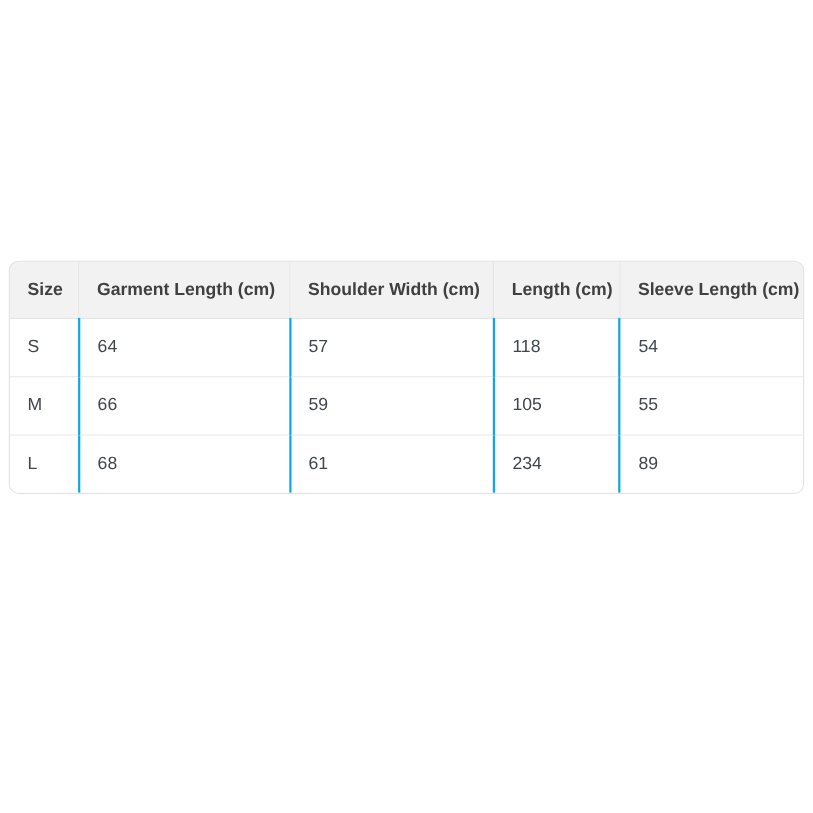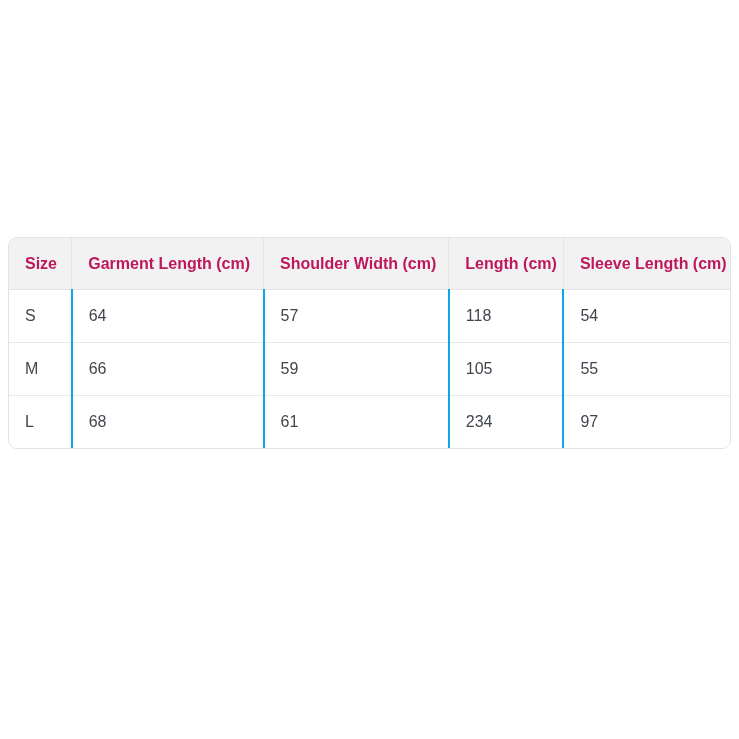--- a/index.html
+++ b/index.html
@@ -41,21 +41,21 @@
   table.size-chart th, table.size-chart td {
     text-align: left;
     vertical-align: middle;
     padding: 0 8px 0 16px;
     white-space: nowrap;
     overflow: hidden;
   }
   table.size-chart thead th {
     background: #f2f2f2;
     font-weight: 600;
-    color: #be185d;
+    color: #404040;
     height: 51px;
     border-bottom: 1px solid #e4e4e4;
     border-left: 1px solid #e4e4e4;
   }
   table.size-chart thead th:first-child { border-left: none; }
 
   table.size-chart tbody td, table.size-chart tbody th {
     height: 52px;
     font-weight: 400;
     background: #ffffff;
@@ -99,17 +99,17 @@
         <td>66</td>
         <td>59</td>
         <td>105</td>
         <td>55</td>
       </tr>
       <tr>
         <td>L</td>
         <td>68</td>
         <td>61</td>
         <td>234</td>
-        <td>97</td>
+        <td>89</td>
       </tr>
     </tbody>
   </table>
 </div>
 
 </body></html>

